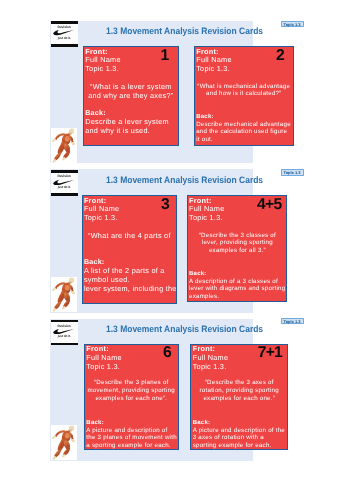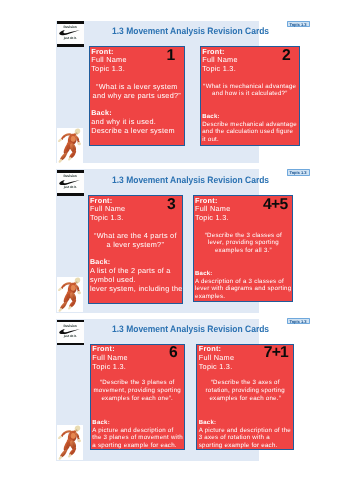--- a/index.html
+++ b/index.html
@@ -1,20 +1,20 @@
 <!DOCTYPE html>
 <html><head>
 <meta charset="utf-8">
 <style>
   html,body{margin:0;padding:0;}
   body{width:353px;height:500px;background:#ffffff;font-family:"Liberation Sans",sans-serif;
        overflow:hidden;-webkit-font-smoothing:antialiased;text-rendering:geometricPrecision;}
   .page{position:absolute;left:0;top:0;width:353px;height:500px;background:#ffffff;}
 
-  .slide{position:absolute;left:56px;width:203px;background:#e0e9f5;}
+  .slide{position:absolute;left:50px;width:203px;background:#e0e9f5;}
 
   .logo{position:absolute;width:27.2px;height:25.7px;background:#fdfdfd;}
   .logo .bar{position:absolute;left:0;width:100%;height:2.5px;background:#0d0d0d;}
   .logo .bar.top{top:0;}
   .logo .bar.bot{bottom:0;}
   .logo .ltxt{position:absolute;left:0;width:100%;text-align:center;color:#24332f;
               font-weight:bold;line-height:1;}
   .logo .ltxt.t1{top:5.3px;font-size:3.3px;letter-spacing:-0.1px;}
   .logo .ltxt.t2{top:15.9px;font-size:3.1px;letter-spacing:-0.1px;}
   .logo .swoosh{position:absolute;left:2.9px;top:9.4px;width:21.0px;height:5.3px;}
@@ -61,26 +61,26 @@
 
       <div class="card" style="left:32.9px;top:24.9px;width:95.8px;height:100.0px;">
         <div class="head" style="left:1.3px;top:0.4px;font-size:7.3px;line-height:8.85px;">
           <div class="fl">Front:</div>
           <div>Full Name</div>
           <div>Topic 1.3.</div>
         </div>
         <div class="num" style="right:9.2px;top:0.6px;font-size:15.7px;">1</div>
         <div class="q" style="top:35.6px;font-size:7.3px;line-height:8.85px;">
           <div>“What is a lever system</div>
-          <div>and why are parts used?”</div>
+          <div>and why are they axes?”</div>
         </div>
         <div class="bk" style="left:1.3px;top:63.3px;font-size:7.1px;">Back:</div>
         <div class="ans" style="left:1.3px;top:71.0px;font-size:7.3px;line-height:8.85px;">
+          <div>Describe a lever system</div>
           <div>and why it is used.</div>
-          <div>Describe a lever system</div>
         </div>
       </div>
       <div class="card" style="left:143.9px;top:24.9px;width:99.9px;height:100.0px;">
         <div class="head" style="left:1.3px;top:0.4px;font-size:7.3px;line-height:8.85px;">
           <div class="fl">Front:</div>
           <div>Full Name</div>
           <div>Topic 1.3.</div>
         </div>
         <div class="num" style="right:8.9px;top:0.6px;font-size:15.7px;">2</div>
         <div class="q" style="top:35.6px;font-size:6.15px;line-height:7.7px;">
@@ -175,21 +175,20 @@
 
       <div class="card" style="left:31.6px;top:25.9px;width:95.5px;height:109.0px;">
         <div class="head" style="left:1.3px;top:0.4px;font-size:7.3px;line-height:8.85px;">
           <div class="fl">Front:</div>
           <div>Full Name</div>
           <div>Topic 1.3.</div>
         </div>
         <div class="num" style="right:7.0px;top:1.1px;font-size:15.7px;">3</div>
         <div class="q" style="top:35.6px;font-size:7.3px;line-height:8.85px;">
           <div>“What are the 4 parts of</div>
-          <div>a lever system?”</div>
         </div>
         <div class="bk" style="left:1.3px;top:63.3px;font-size:7.1px;">Back:</div>
         <div class="ans" style="left:1.3px;top:71.0px;font-size:7.3px;line-height:8.85px;">
           <div>A list of the 2 parts of a</div>
           <div>symbol used.</div>
           <div>lever system, including the</div>
         </div>
       </div>
       <div class="card" style="left:137.3px;top:25.9px;width:100.2px;height:107.2px;">
         <div class="head" style="left:0.7px;top:0.4px;font-size:7.3px;line-height:8.85px;">

